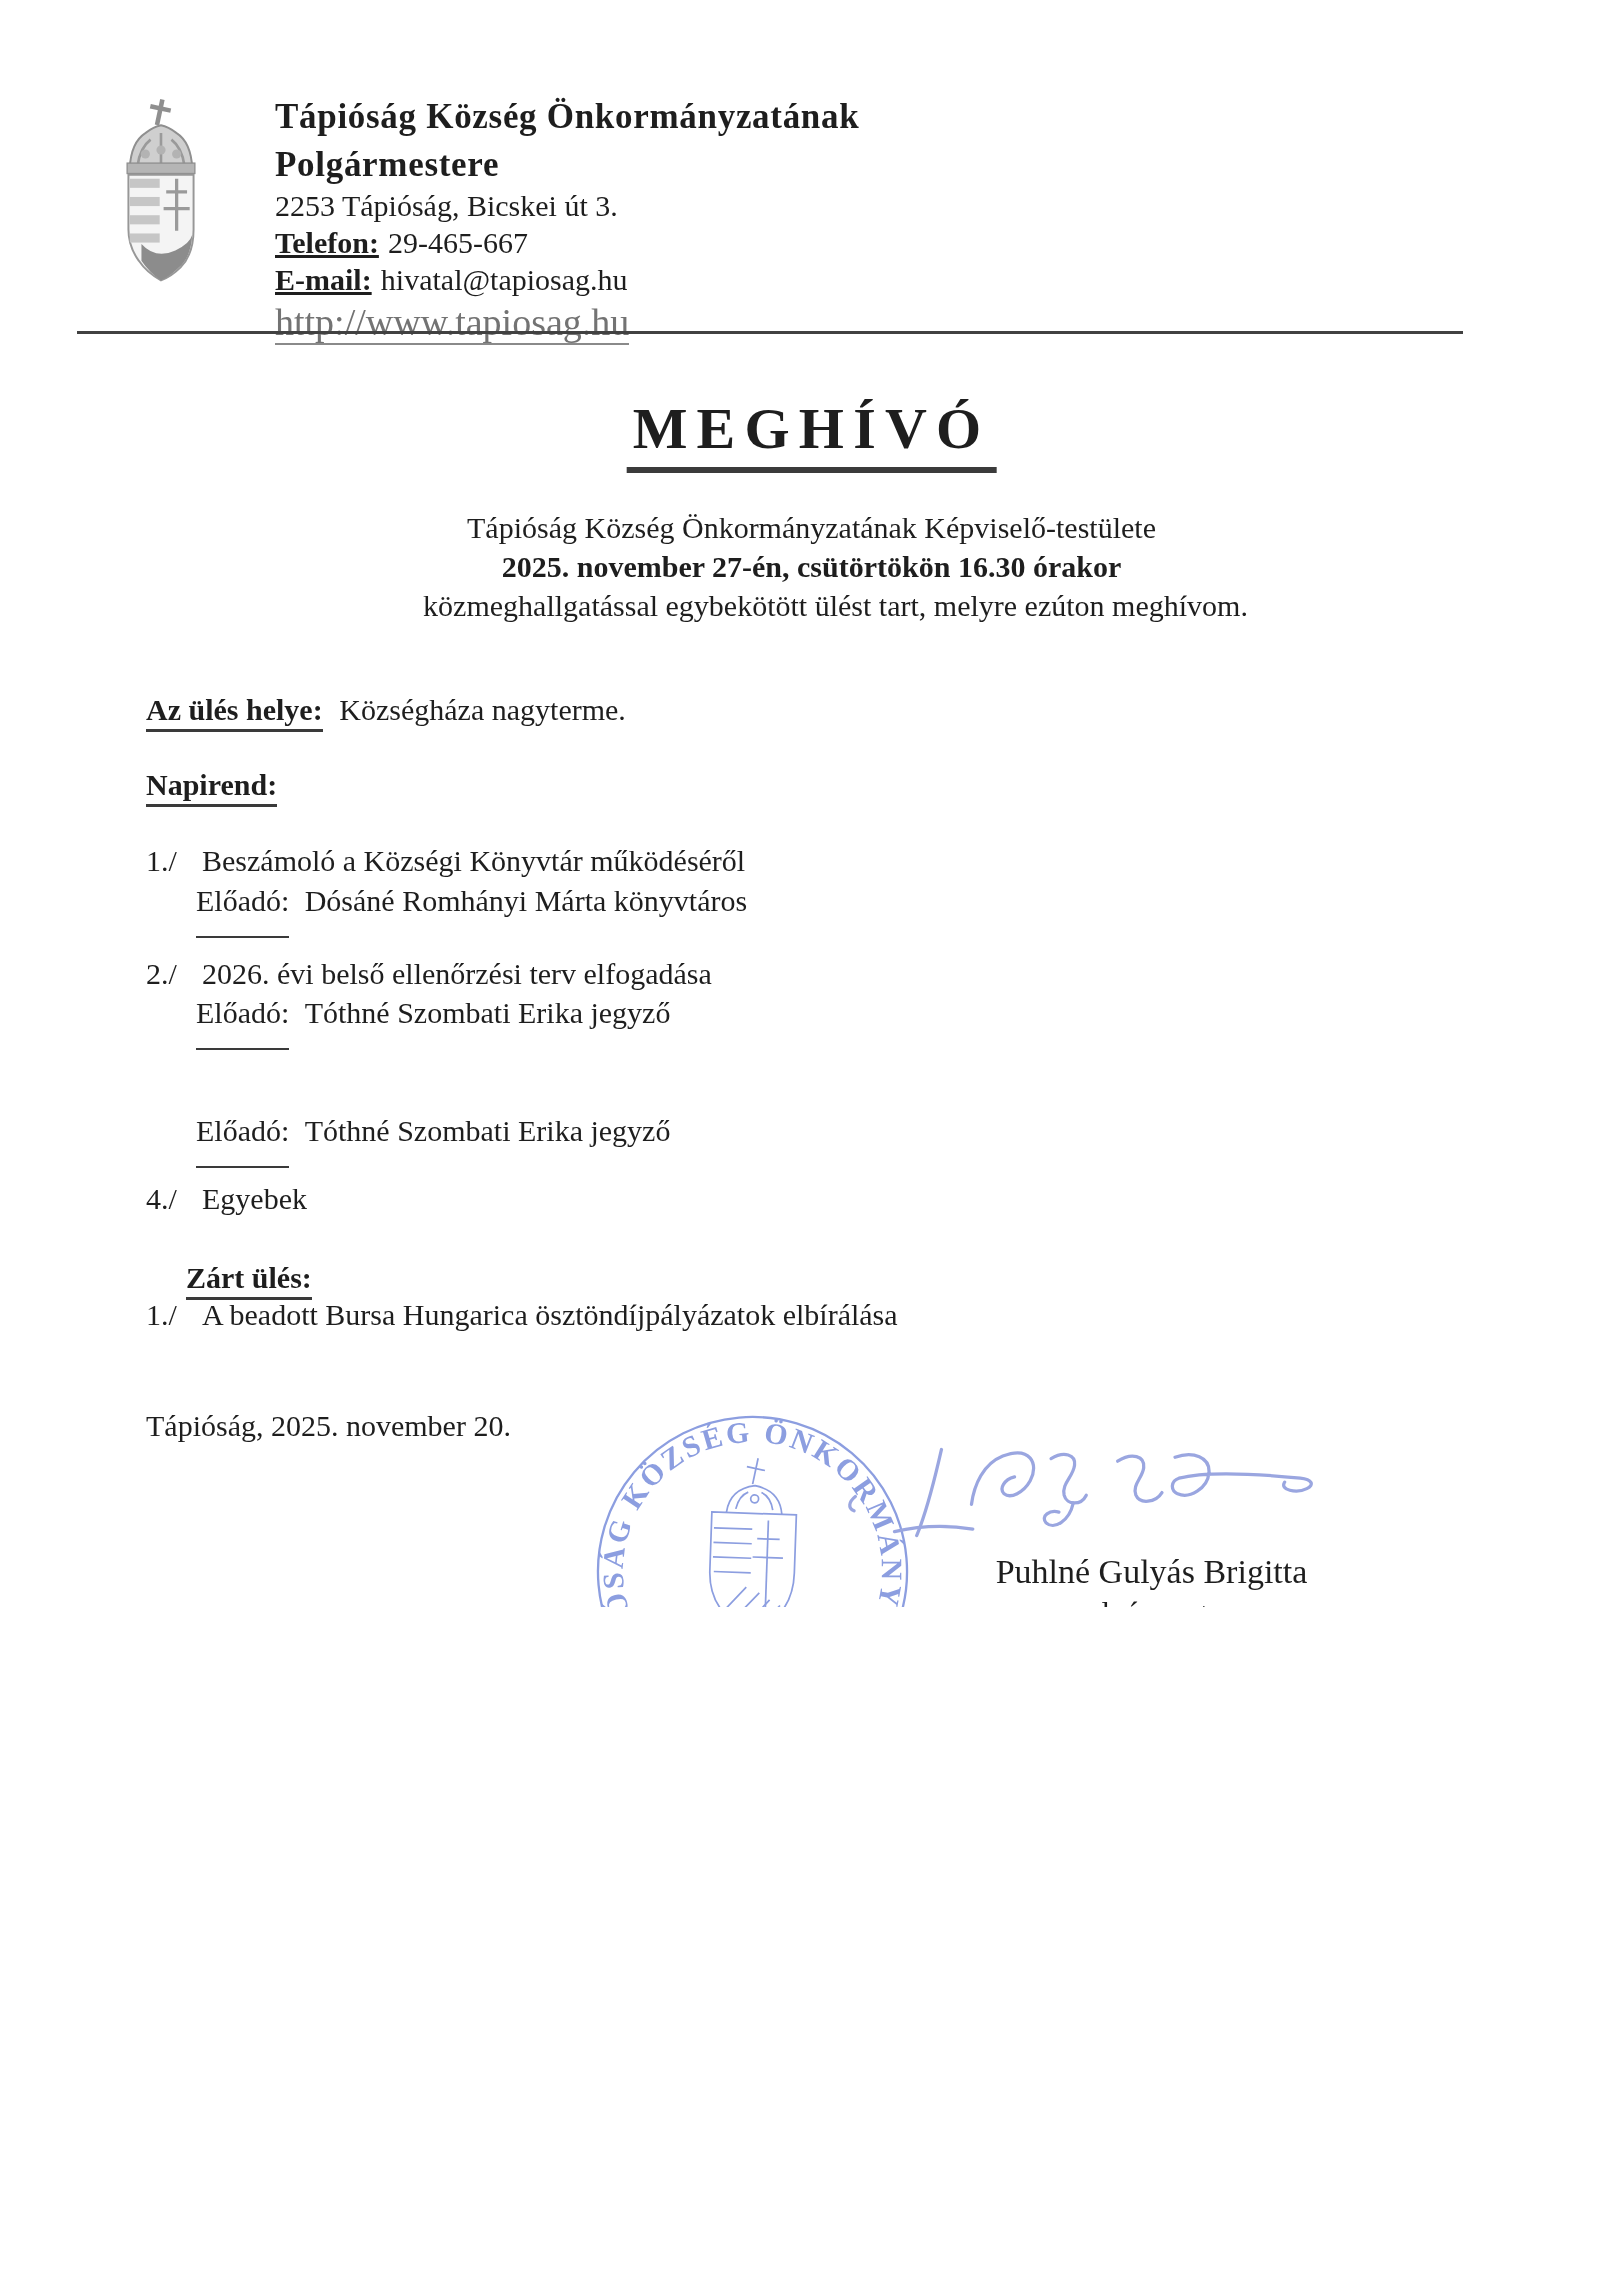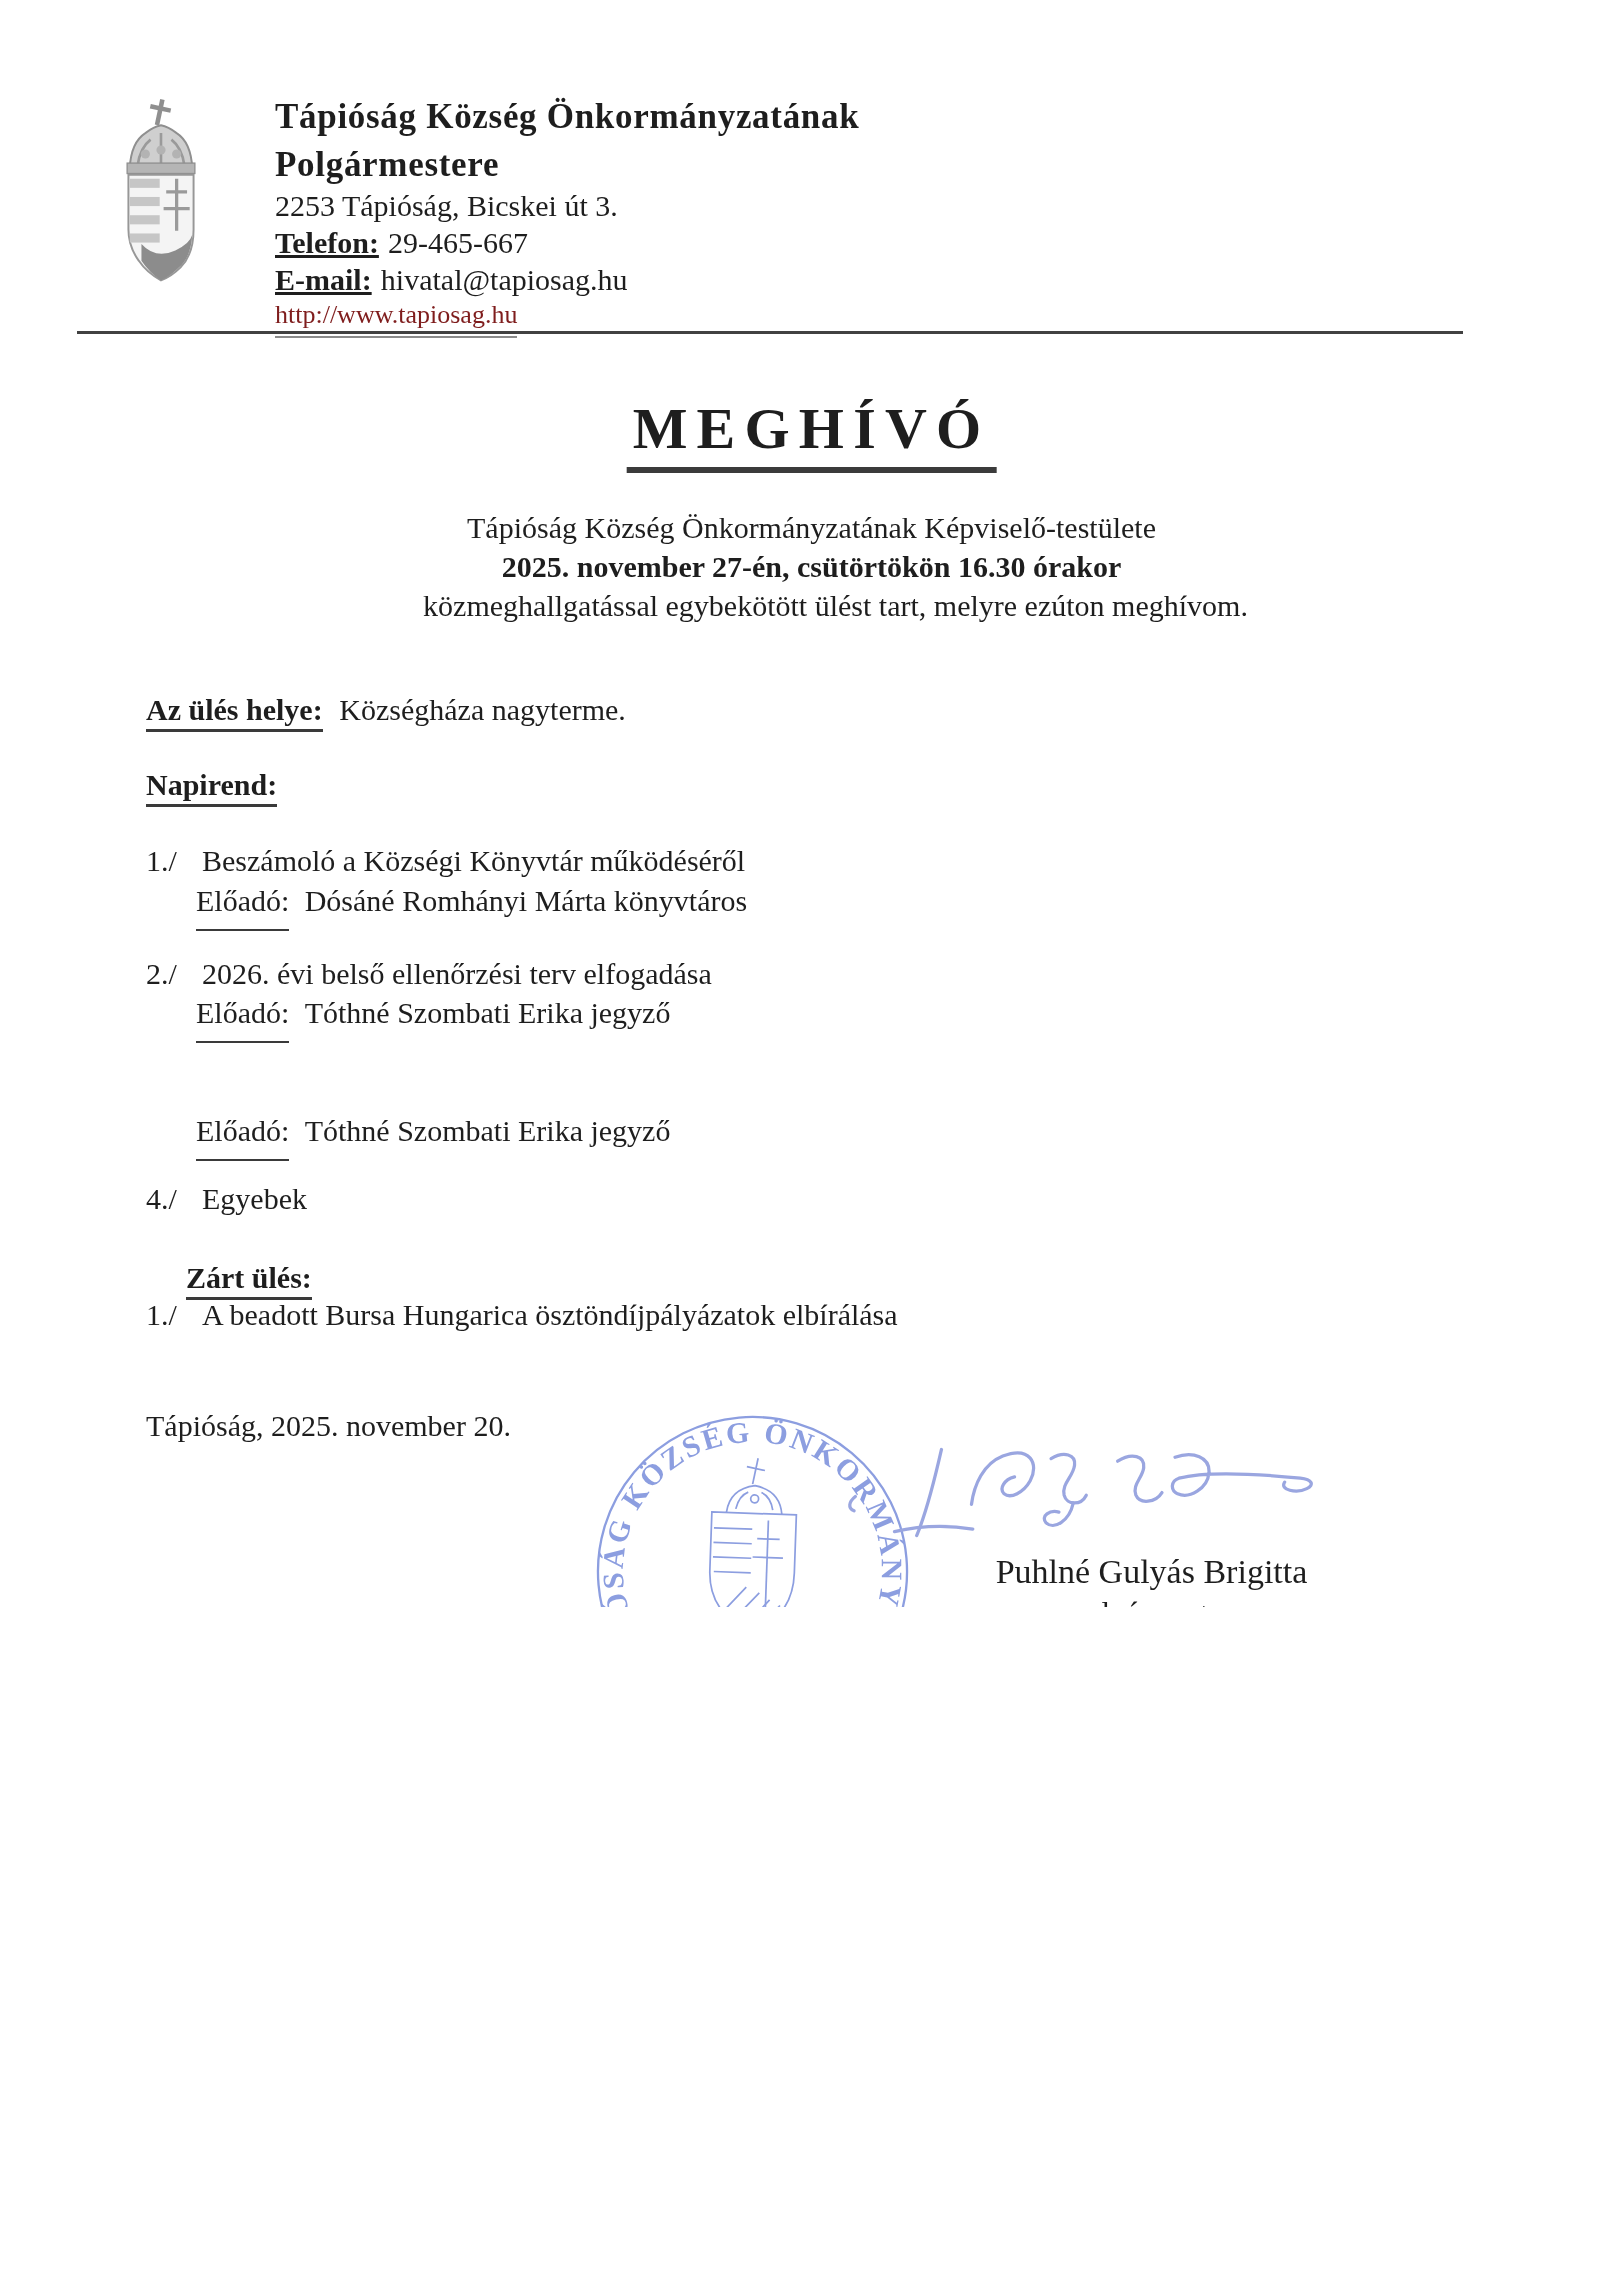--- a/index.html
+++ b/index.html
@@ -12,33 +12,33 @@
     color:#1e1e1e;
     overflow:hidden;
     border-radius:12px;
   }
   .abs{position:absolute;}
   .b{font-weight:bold;}
   .org-line{font-size:35px;font-weight:bold;white-space:nowrap;letter-spacing:0.7px;}
   .info-line{font-size:30px;white-space:nowrap;}
   .info-line .lbl{font-weight:bold;text-decoration:underline;}
   .info-line .val{margin-left:9.2px;}
-  .website{font-size:26px;color:#7f1d1d;border-bottom:2.6px solid #8a8a8a;padding-bottom:7px;}
+  .website{font-size:38px;color:#737373;border-bottom:2.6px solid #8a8a8a;padding-bottom:0;}
   .header-rule{left:77px;top:331px;width:1386px;height:3.3px;background:#414141;}
   .doc-title{
     left:50%;transform:translateX(-50%);
     top:395px;
     font-size:58px;font-weight:bold;letter-spacing:9.2px;
     border-bottom:6.5px solid #3b3b3b;
     padding:0 6.5px 5.2px 6.5px;
     white-space:nowrap;
   }
   .intro-line{left:0;width:1623px;text-align:center;font-size:30px;white-space:nowrap;}
   .label-underlined{font-weight:bold;border-bottom:3.3px solid #3a3a3a;padding-bottom:2.6px;}
-  .presenter-lbl{border-bottom:2px solid #3a3a3a;padding-bottom:12px;}
+  .presenter-lbl{border-bottom:2px solid #3a3a3a;padding-bottom:19px;}
   .body-line{font-size:30px;white-space:nowrap;}
   .item-num{display:inline-block;width:56px;}
   .sig-name-block{left:988px;top:1553px;width:327px;text-align:center;}
   .sig-name{font-size:34px;white-space:nowrap;}
   .sig-role{font-size:31px;margin-top:5.2px;}
   .stamp-svg{left:594px;top:1413px;}
   .sign-svg{left:843px;top:1426px;}
 </style>
 </head>
 <body>

